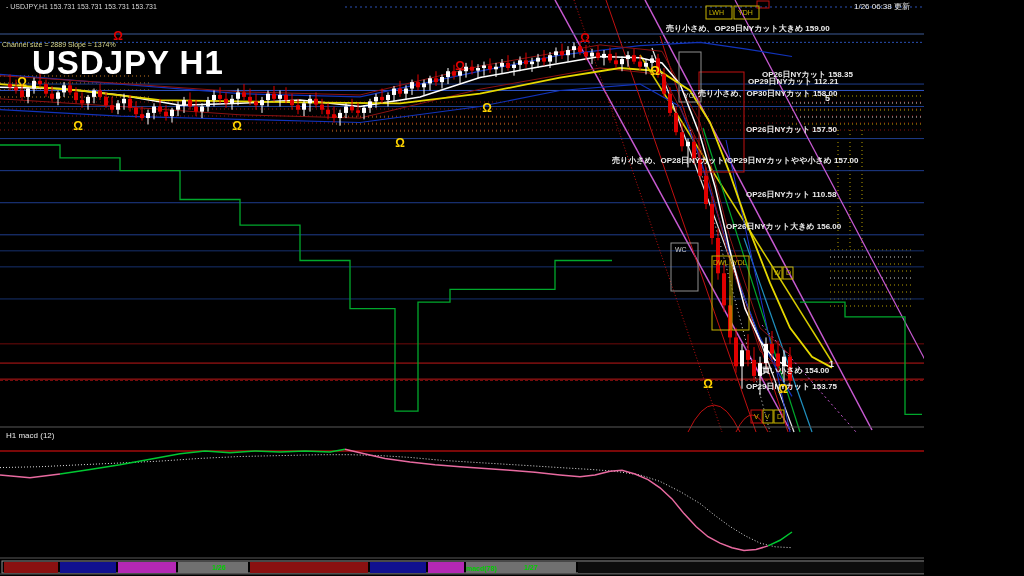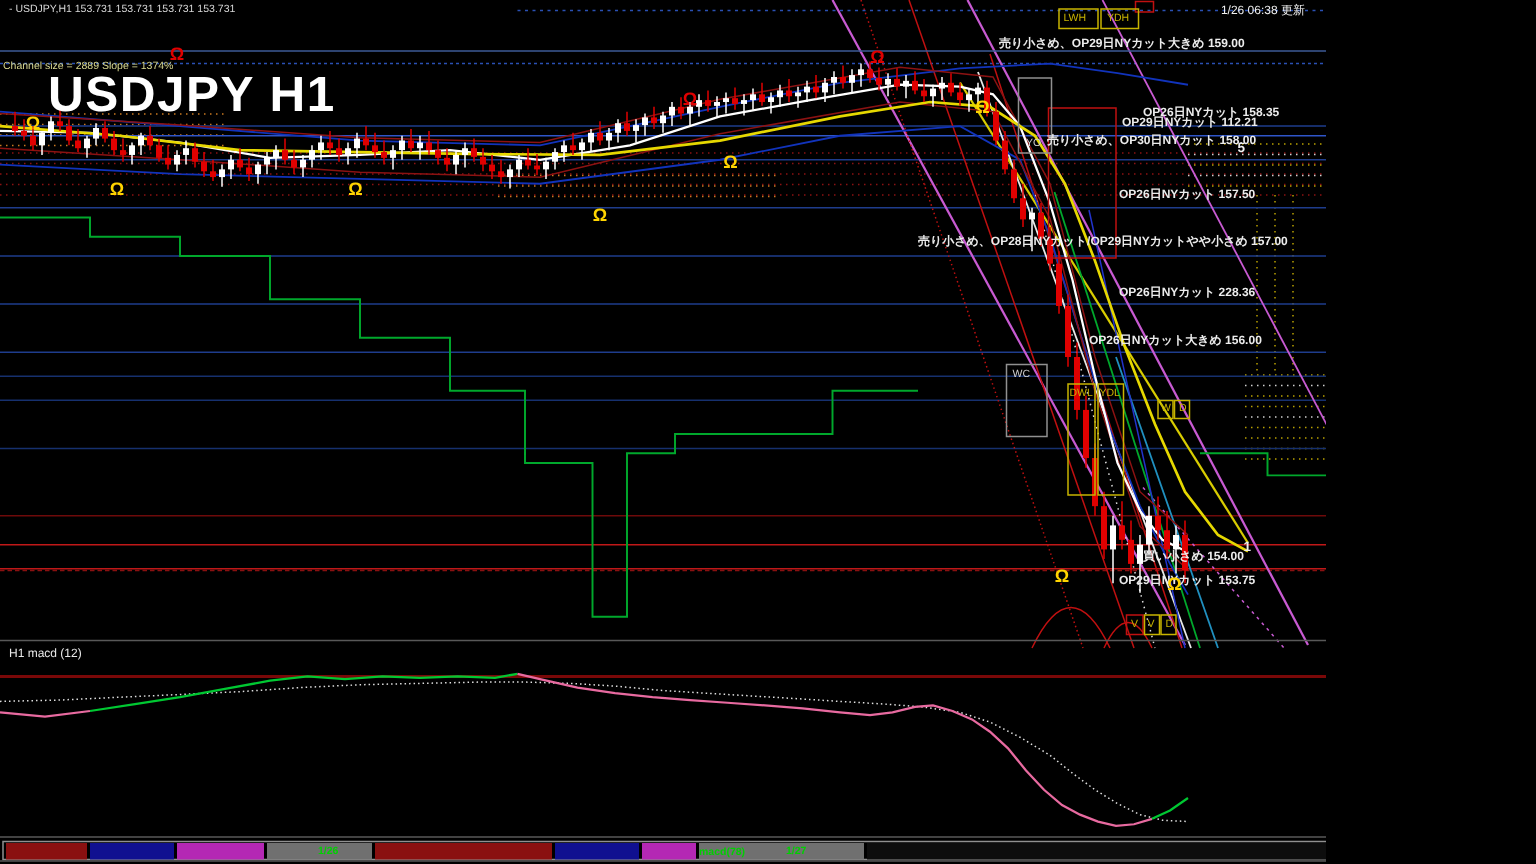--- a/index.html
+++ b/index.html
@@ -1,17 +1,17 @@
 <!DOCTYPE html>
 <html><head>
 <meta charset="utf-8">
 <style>
   html,body{margin:0;padding:0;background:#000;}
   #screen{position:relative;width:884px;height:576px;background:#000;overflow:hidden;
-          font-family:"Liberation Sans","DejaVu Sans",sans-serif;}
+          font-family:"Liberation Sans","DejaVu Sans",sans-serif;padding-left:40px;}
   #chart-svg{position:absolute;left:0;top:0;}
   .lbl{position:absolute;white-space:nowrap;line-height:1;}
   #symbol-line{left:6px;top:3px;font-size:7px;color:#d8d8d8;}
   #update-time{right:14px;top:3px;font-size:8px;color:#f0f0f0;}
   #watermark{left:32px;top:46px;font-size:33px;font-weight:bold;color:#ffffff;letter-spacing:1px;}
   #channel-info{left:2px;top:41px;font-size:7px;color:#d8d890;}
   #ind-label{left:6px;top:432px;font-size:8px;color:#e8e8e8;}
   #price-tag{position:absolute;left:1004px;top:375px;width:40px;height:11px;background:#e8e8e8;
              color:#000;font-size:8px;font-weight:bold;text-align:left;padding-left:2px;line-height:11px;}
   #zero-tag{position:absolute;left:1004px;top:446px;width:30px;height:10px;background:#c00000;
@@ -449,21 +449,21 @@
       <div class="lbl axis" style="left: 1008px; top: 344.98px;">154.220</div>
       <div class="lbl axis" style="left: 1008px; top: 361.979px;">153.955</div>
       <div class="lbl axis" style="left: 1008px; top: 395.977px;">153.425</div>
       <div class="lbl axis" style="left: 1008px; top: 412.976px;">153.160</div>
       <div class="lbl ann" style="left: 666px; top: 25px;">売り小さめ、OP29日NYカット大きめ 159.00</div>
       <div class="lbl ann" style="left: 742px; top: 71px; margin-left: 20px;">OP26日NYカット 158.35</div>
       <div class="lbl ann" style="left: 748px; top: 78px;">OP29日NYカット 112.21</div>
       <div class="lbl ann" style="left: 698px; top: 90px;">売り小さめ、OP30日NYカット 158.00</div>
       <div class="lbl ann" style="left: 746px; top: 126px;">OP26日NYカット 157.50</div>
       <div class="lbl ann" style="left: 612px; top: 157px;">売り小さめ、OP28日NYカット/OP29日NYカットやや小さめ 157.00</div>
-      <div class="lbl ann" style="left: 746px; top: 191px;">OP26日NYカット 228.36</div>
+      <div class="lbl ann" style="left: 746px; top: 191px;">OP26日NYカット 110.58</div>
       <div class="lbl ann" style="left: 726px; top: 223px;">OP26日NYカット大きめ 156.00</div>
       <div class="lbl ann" style="left: 762px; top: 367px;">買い小さめ 154.00</div>
       <div class="lbl ann" style="left: 746px; top: 383px;">OP29日NYカット 153.75</div>
       <div class="lbl omega" style="left: 22px; top: 82px; color: rgb(255, 212, 0);">Ω</div>
       <div class="lbl omega" style="left: 78px; top: 126px; color: rgb(255, 212, 0);">Ω</div>
       <div class="lbl omega" style="left: 237px; top: 126px; color: rgb(255, 212, 0);">Ω</div>
       <div class="lbl omega" style="left: 400px; top: 143px; color: rgb(255, 212, 0);">Ω</div>
       <div class="lbl omega" style="left: 487px; top: 108px; color: rgb(255, 212, 0);">Ω</div>
       <div class="lbl omega" style="left: 655px; top: 71px; color: rgb(255, 212, 0);">Ω</div>
       <div class="lbl omega" style="left: 708px; top: 384px; color: rgb(255, 212, 0);">Ω</div>

